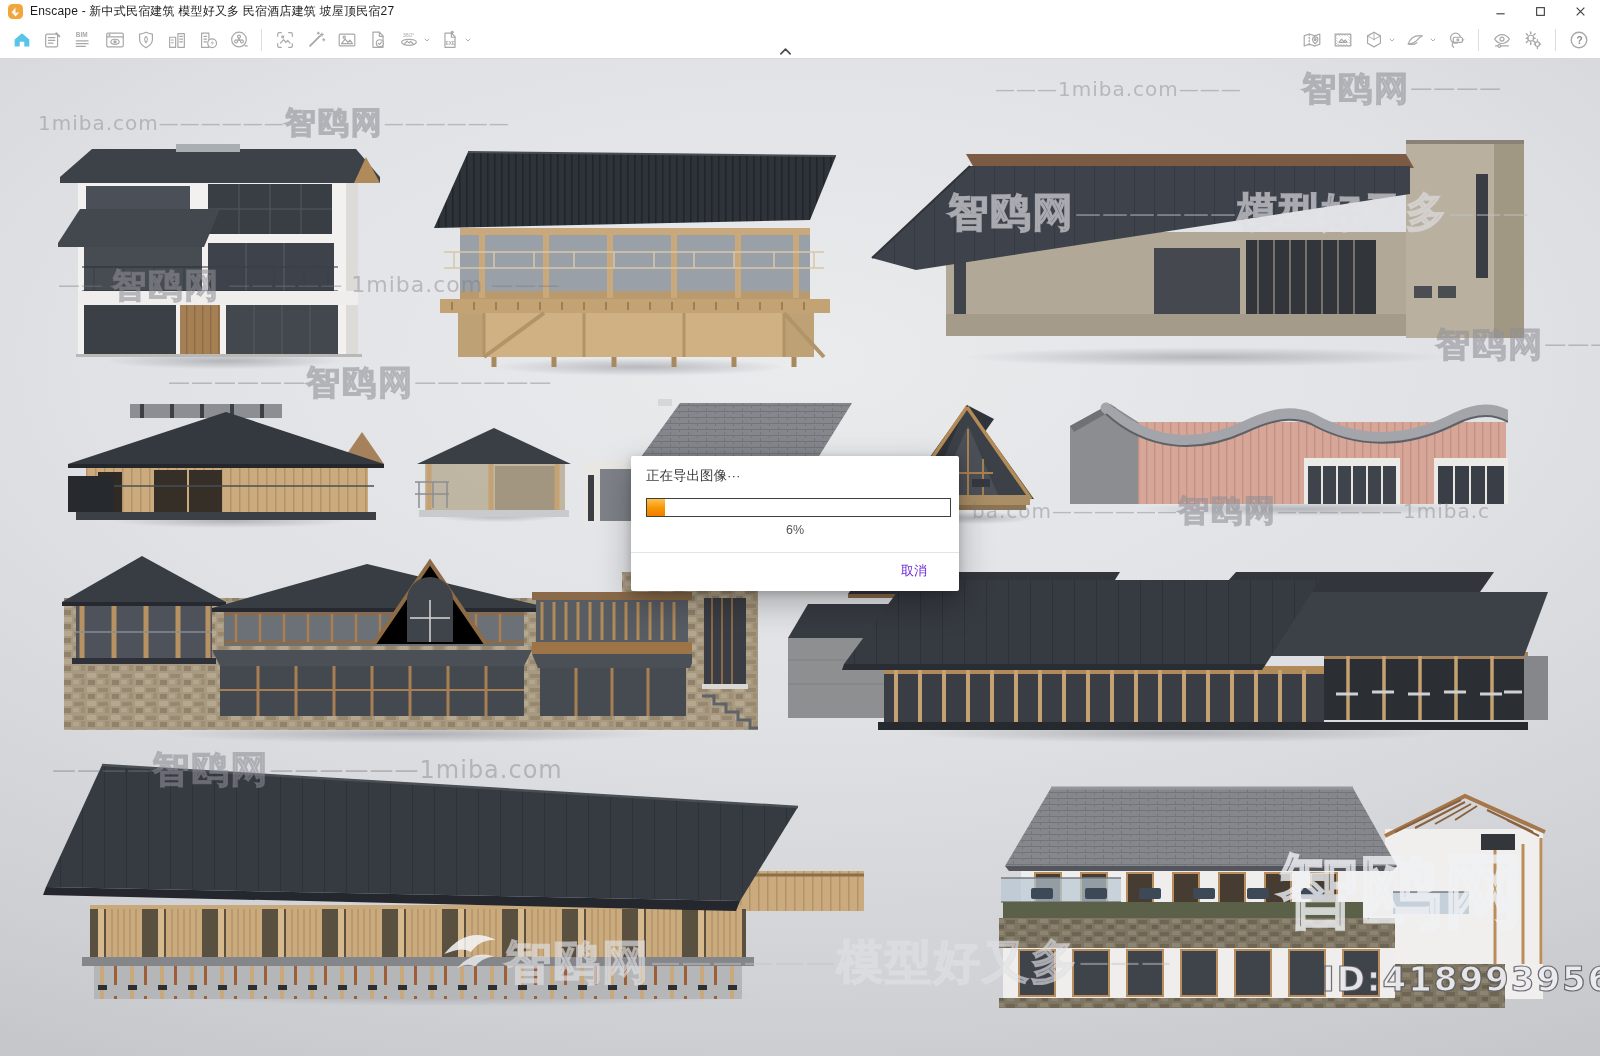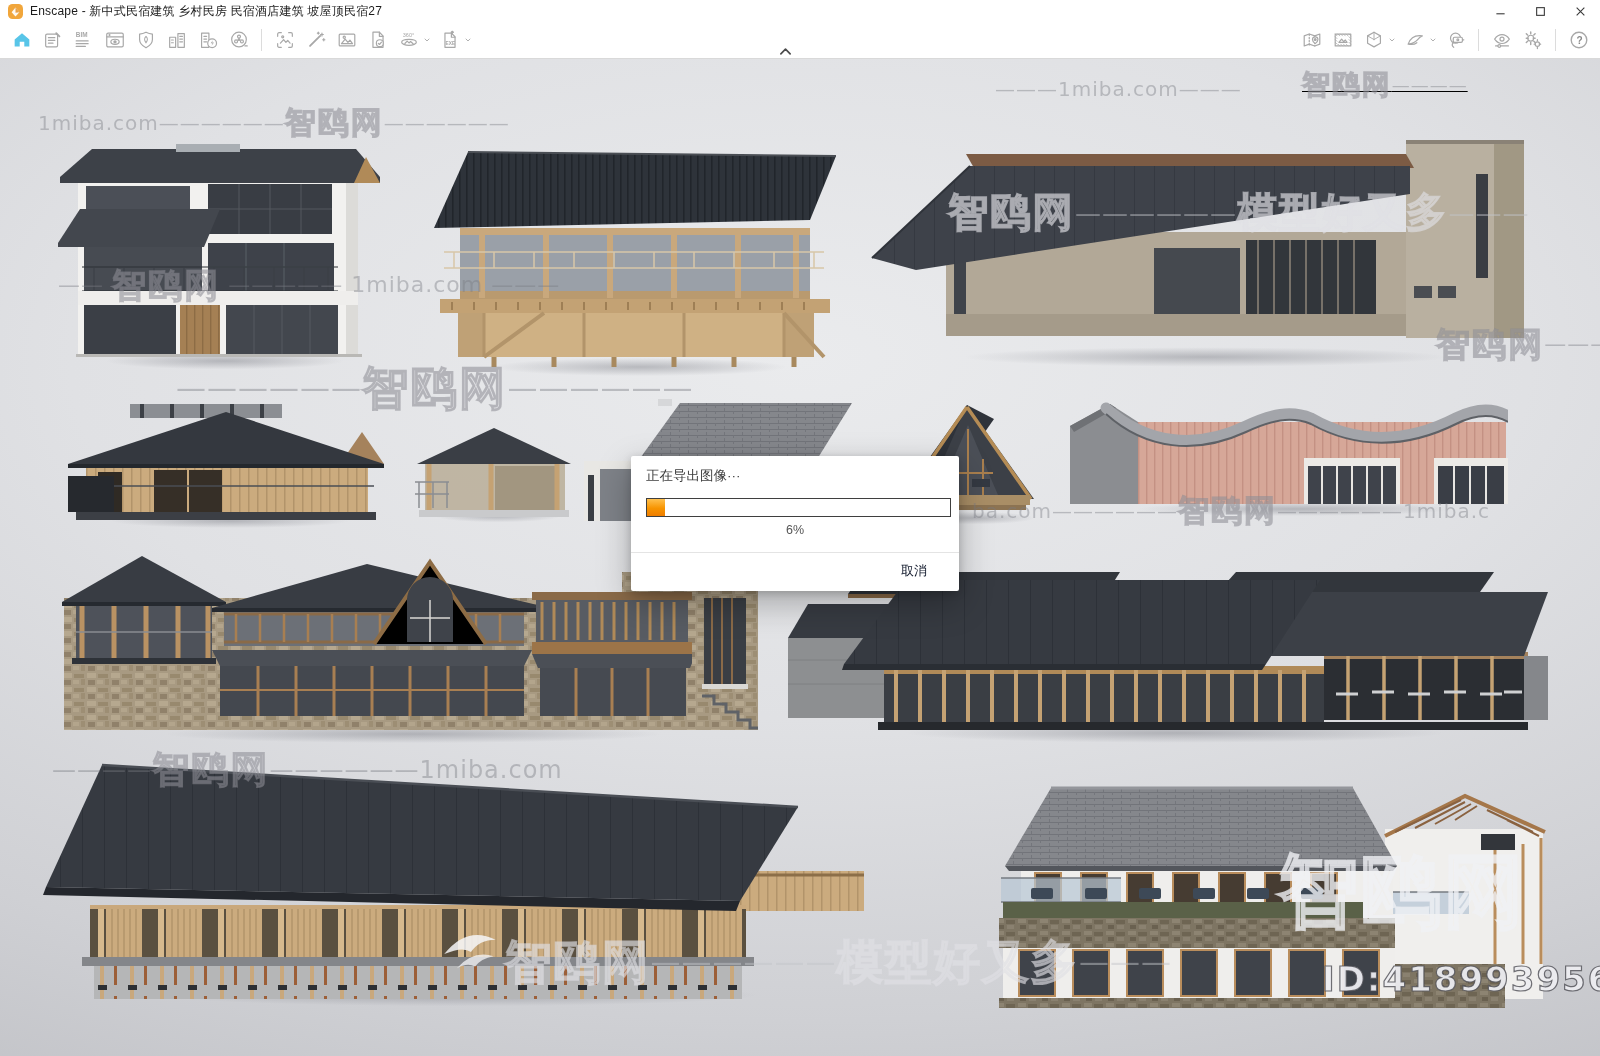--- a/index.html
+++ b/index.html
@@ -57,21 +57,21 @@
   
   .dialog{position:absolute;left:631px;top:397px;width:328px;height:135px;z-index:60;
     background:#ffffff;border-radius:2px;box-shadow:0 12px 34px rgba(0,0,0,.28),0 2px 8px rgba(0,0,0,.18);}
   .dlg-title{position:absolute;left:15px;top:11px;font-size:13.5px;color:#3c3c3c;}
   .progress-track{position:absolute;left:15px;top:42px;width:305px;height:19px;
     border:1.5px solid #3f3f3f;background:#fff;box-sizing:border-box;}
   .progress-fill{height:100%;width:0;background:linear-gradient(180deg,#ffc04d 0%,#f79400 55%,#ef7d00 100%);}
   .dlg-percent{position:absolute;left:0;right:0;top:67px;text-align:center;font-size:12.5px;color:#555;}
   .dlg-divider{position:absolute;left:0;right:0;top:96px;height:1px;background:#e4e4e4;}
   .dlg-cancel{position:absolute;right:26px;top:104px;background:transparent;border:none;
-    font-size:13px;color:#0f172a;padding:2px 6px;cursor:default;font-family:inherit;}
+    font-size:13px;color:#6d28d9;padding:2px 6px;cursor:default;font-family:inherit;}
 </style>
 </head>
 <body>
 
 <svg width="0" height="0" style="position:absolute" aria-hidden="true">
   <defs>
     <pattern id="pRibs" width="7" height="8" patternUnits="userSpaceOnUse">
       <rect width="7" height="8" fill="#2e333a"></rect>
         <rect width="1.6" height="8" fill="#21252b"></rect>
     </pattern>
@@ -132,21 +132,21 @@
 </svg>
 
 <div id="app">
 
   <div class="titlebar">
     <svg class="logo" viewBox="0 0 15 15">
       <rect width="15" height="15" rx="4.5" fill="#F1A63B"></rect>
       <path d="M3.6 8.2 7.5 3.6l3.9 4.6-3.9 4.2z" fill="#ffffff" opacity=".92"></path>
       <path d="M7.5 3.6l3.9 4.6-3.9.6z" fill="#E08A1E" opacity=".8"></path>
     </svg>
-    <span class="tb-title">Enscape - 新中式民宿建筑 乡村民房 民宿酒店建筑 坡屋顶民宿27</span>
+    <span class="tb-title">Enscape - 新中式民宿建筑 模型好又多 民宿酒店建筑 坡屋顶民宿27</span>
     <div class="win-controls">
       <button class="win-btn">
         <svg viewBox="0 0 12 12">
             <path d="M1.5 8.5h9" stroke="#3a3a3a" stroke-width="1.2" fill="none"></path>
           </svg>
       </button>
       <button class="win-btn">
         <svg viewBox="0 0 12 12">
             <rect x="1.8" y="1.8" width="8.4" height="8.4" stroke="#3a3a3a" stroke-width="1.2" fill="none"></rect>
           </svg>
@@ -681,23 +681,23 @@
       <div class="progress-track">
         <div class="progress-fill" style="width: 6%;"></div>
       </div>
       <div class="dlg-percent">6%</div>
       <div class="dlg-divider"></div>
       <button class="dlg-cancel">取消</button>
     </div>
 
   <div class="wm " style="left: 38px; top: 48px; font-size: 20px;"><span class="wmp-plain">1miba.com——————</span><span class="wmp-brand">智鸥网</span><span class="wmp-plain">——————</span></div>
       <div class="wm " style="left: 995px; top: 18px; font-size: 20px;"><span class="wmp-plain">———1miba.com———</span></div>
-      <div class="wm " style="left: 1302px; top: 12px; font-size: 18px; text-decoration: underline;"><span class="wmp-brand">智鸥网</span><span class="wmp-plain">————</span></div>
+      <div class="wm " style="left: 1302px; top: 12px; font-size: 22px;"><span class="wmp-brand">智鸥网</span><span class="wmp-plain">————</span></div>
       <div class="wm wm-big" style="left: 948px; top: 134px; font-size: 26px;"><span class="wmp-brand">智鸥网</span><span class="wmp-plain">——————</span><span class="wmp-brand">模型好又多</span><span class="wmp-plain">———</span></div>
       <div class="wm " style="left: 58px; top: 196px; font-size: 22px; margin-top: 13px;"><span class="wmp-plain">—— </span><span class="wmp-brand">智鸥网</span><span class="wmp-plain"> ————— 1miba.com ———</span></div>
-      <div class="wm " style="left: 176px; top: 306px; font-size: 30px;"><span class="wmp-plain">——————</span><span class="wmp-brand">智鸥网</span><span class="wmp-plain">——————</span></div>
+      <div class="wm " style="left: 168px; top: 306px; font-size: 22px;"><span class="wmp-plain">——————</span><span class="wmp-brand">智鸥网</span><span class="wmp-plain">——————</span></div>
       <div class="wm " style="left: 1436px; top: 268px; font-size: 22px;"><span class="wmp-brand">智鸥网</span><span class="wmp-plain">————</span></div>
       <div class="wm " style="left: 972px; top: 436px; font-size: 20px;"><span class="wmp-plain">ba.com——————</span><span class="wmp-brand">智鸥网</span><span class="wmp-plain">——————1miba.c</span></div>
       <div class="wm " style="left: 52px; top: 692px; font-size: 24px;"><span class="wmp-plain">————</span><span class="wmp-brand">智鸥网</span><span class="wmp-plain">——————1miba.com</span></div>
       <div class="wm wm-big" style="left: 505px; top: 880px; font-size: 30px;"><span class="wmp-brand">智鸥网</span><span class="wmp-plain">——————</span><span class="wmp-brand">模型好又多</span><span class="wmp-plain">———</span></div>
       <div class="wm wm-giant" style="left: 1278px; top: 792px; font-size: 52px;"><span class="wmp-brand">智鸥网</span></div>
     </div>
 </div>
 
 </body></html>

